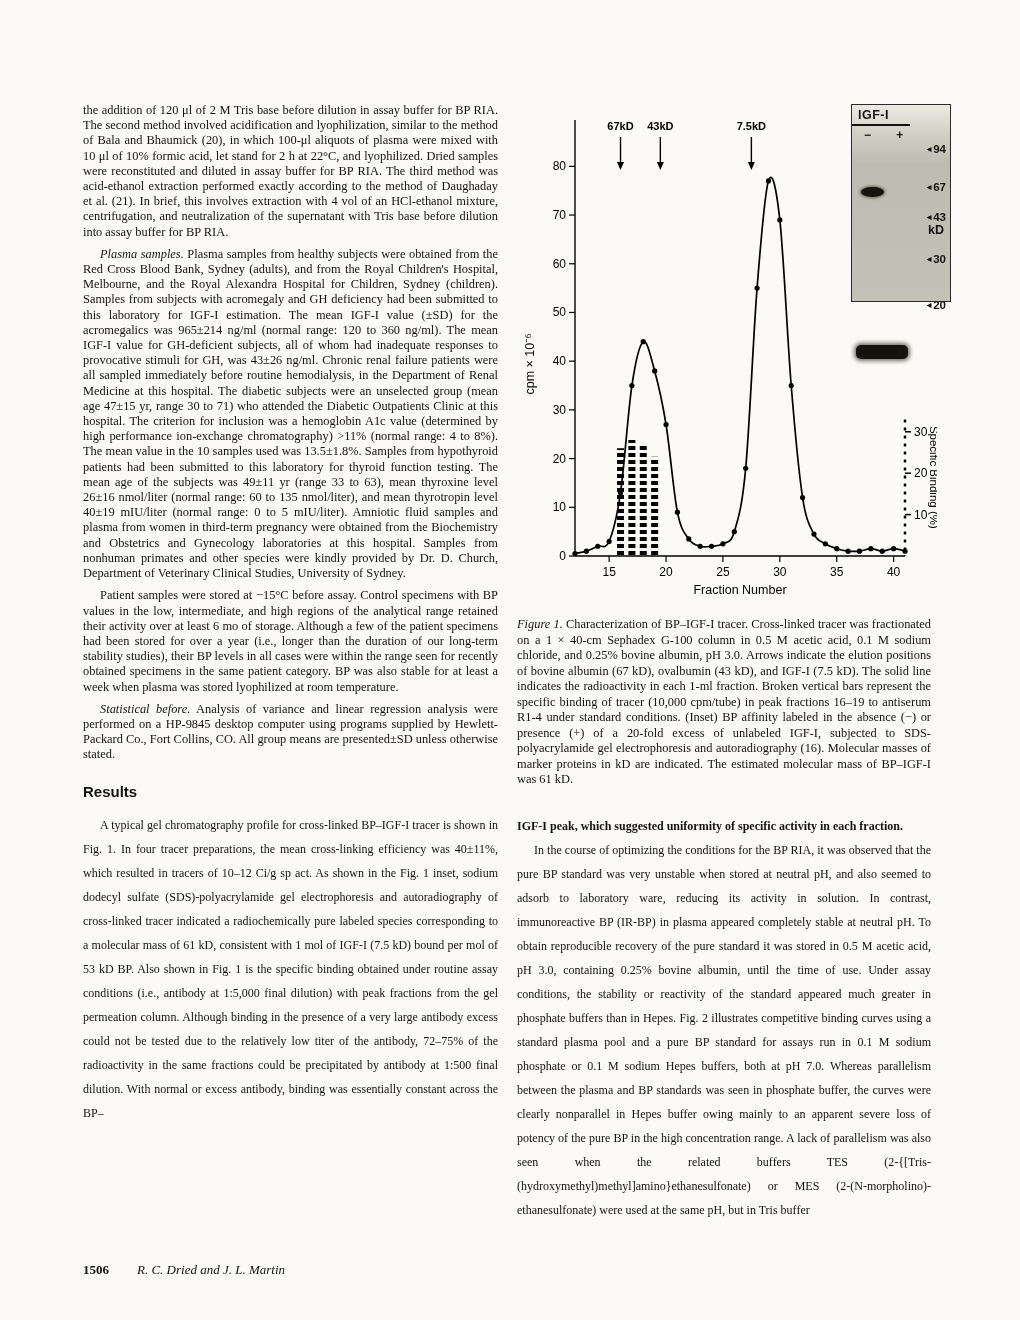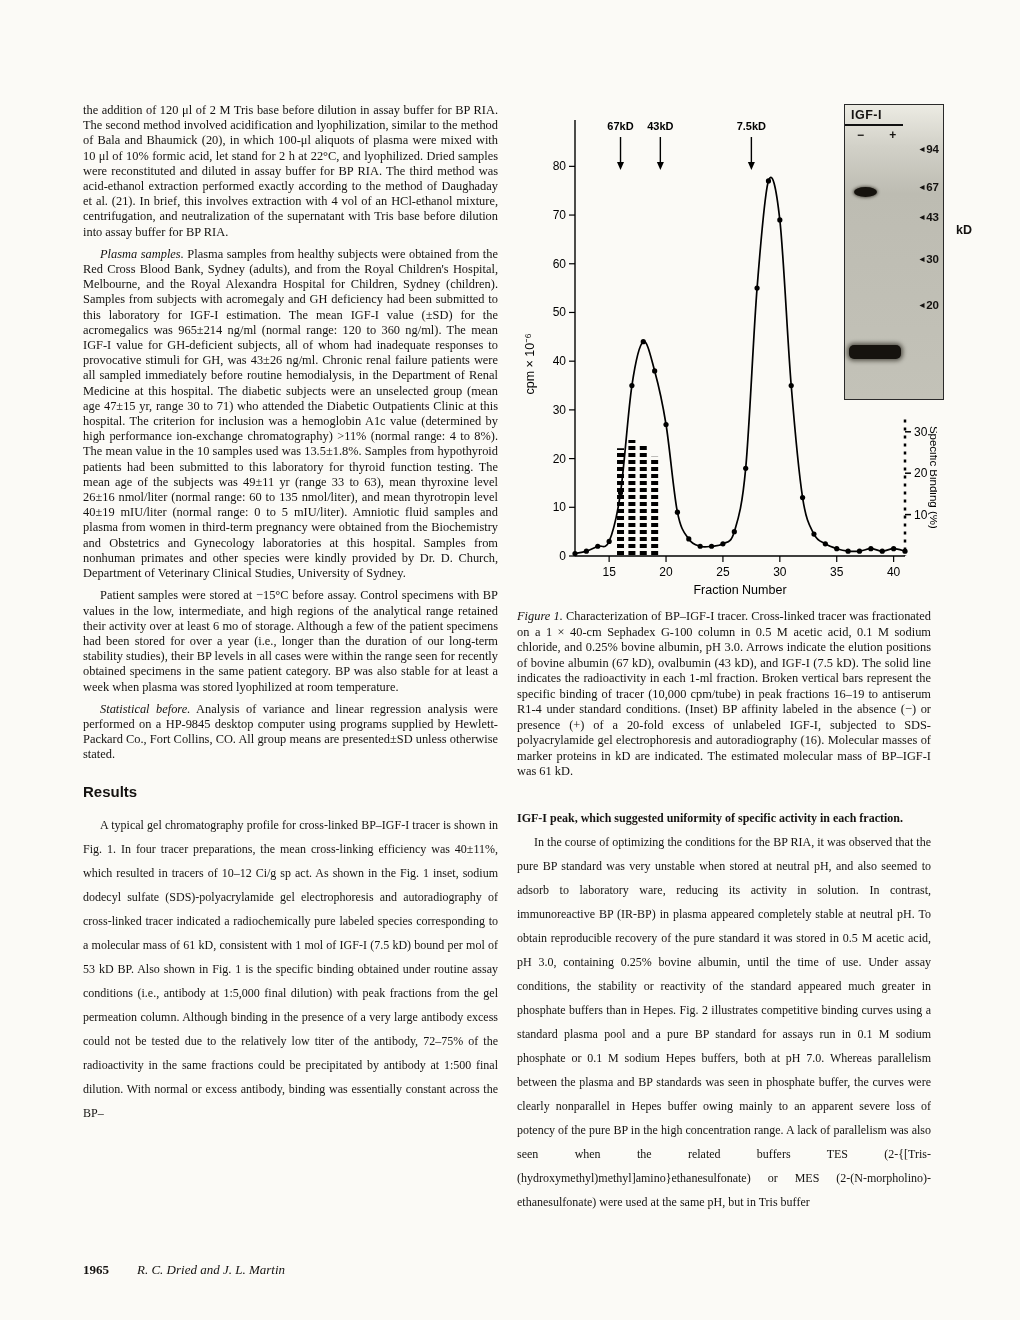--- a/index.html
+++ b/index.html
@@ -25,21 +25,21 @@
     margin:20px 0 13px 0;
   }
 
   .figure { position:relative; width:420px; height:505px; }
   .figure svg { position:absolute; left:0; top:0; }
   .figure svg text { font-family:"Liberation Sans", sans-serif; fill:#000; }
 
   
   .inset { position:absolute; left:318px; top:0; width:100px; height:270px; }
   .inset-gel {
-    position:absolute; left:9px; top:0; width:100px; height:296px;
+    position:absolute; left:16px; top:0; width:100px; height:198px;
     border:1px solid #2a2a2a;
     background:linear-gradient(#ecebe3 0%, #d2d1c8 14%, #bdbcb2 30%, #c3c2b8 100%);
   }
   .inset-title {
     font-family:"Liberation Sans", sans-serif;
     font-weight:bold; font-size:12.5px; letter-spacing:0.5px;
     padding:3px 0 2px 6px; width:58px;
     border-bottom:2px solid #111;
   }
   .inset-lanes {
@@ -52,24 +52,24 @@
   .band-low{ left:4px;  top:240px; width:52px; height:14px; border-radius:5px;  box-shadow:0 0 4px 2px rgba(20,16,8,.6); }
   .marker {
     position:absolute; right:4px;
     font-family:"Liberation Sans", sans-serif;
     font-size:11.5px; font-weight:bold; white-space:nowrap;
   }
   .marker .arr { font-size:8.5px; vertical-align:1px; }
   .kd-label {
     position:absolute; left:76px; top:118px;
     font-family:"Liberation Sans", sans-serif;
-    font-size:12.5px; font-weight:bold;margin-left:35px;
-  }
-
-  .caption { font-size:12.4px; line-height:15.5px; text-align:justify; }
+    font-size:12.5px; font-weight:bold;
+  }
+
+  .caption { margin-top:8px; font-size:12.4px; line-height:15.5px; text-align:justify; }
   .caption .lead { font-style:italic; }
   .after-figure { margin-top:26px;font-weight:bold; }
 
   .footer { position:absolute; left:83px; top:1262px; font-size:13px; }
   .footer .pagenum { font-weight:bold; margin-right:28px; }
   .footer .authors { font-style:italic; }
 </style>
 </head>
 <body>
 
@@ -206,14 +206,14 @@
   </div>
 
   <p class="caption"><span class="lead">Figure 1.</span> <span>Characterization of BP–IGF-I tracer. Cross-linked tracer was fractionated on a 1 × 40-cm Sephadex G-100 column in 0.5 M acetic acid, 0.1 M sodium chloride, and 0.25% bovine albumin, pH 3.0. Arrows indicate the elution positions of bovine albumin (67 kD), ovalbumin (43 kD), and IGF-I (7.5 kD). The solid line indicates the radioactivity in each 1-ml fraction. Broken vertical bars represent the specific binding of tracer (10,000 cpm/tube) in peak fractions 16–19 to antiserum R1-4 under standard conditions. (Inset) BP affinity labeled in the absence (−) or presence (+) of a 20-fold excess of unlabeled IGF-I, subjected to SDS-polyacrylamide gel electrophoresis and autoradiography (16). Molecular masses of marker proteins in kD are indicated. The estimated molecular mass of BP–IGF-I was 61 kD.</span></p>
 
   <p class="body after-figure">IGF-I peak, which suggested uniformity of specific activity in each fraction.</p>
 
   <p class="body indent">In the course of optimizing the conditions for the BP RIA, it was observed that the pure BP standard was very unstable when stored at neutral pH, and also seemed to adsorb to laboratory ware, reducing its activity in solution. In contrast, immunoreactive BP (IR-BP) in plasma appeared completely stable at neutral pH. To obtain reproducible recovery of the pure standard it was stored in 0.5 M acetic acid, pH 3.0, containing 0.25% bovine albumin, until the time of use. Under assay conditions, the stability or reactivity of the standard appeared much greater in phosphate buffers than in Hepes. Fig. 2 illustrates competitive binding curves using a standard plasma pool and a pure BP standard for assays run in 0.1 M sodium phosphate or 0.1 M sodium Hepes buffers, both at pH 7.0. Whereas parallelism between the plasma and BP standards was seen in phosphate buffer, the curves were clearly nonparallel in Hepes buffer owing mainly to an apparent severe loss of potency of the pure BP in the high concentration range. A lack of parallelism was also seen when the related buffers TES (2-{[Tris-(hydroxymethyl)methyl]amino}ethanesulfonate) or MES (2-(N-morpholino)-ethanesulfonate) were used at the same pH, but in Tris buffer</p>
 </div>
 
 <div class="footer">
-  <span class="pagenum">1965</span><span class="authors">R. C. Dried and J. L. Martin</span>
+  <span class="pagenum">1506</span><span class="authors">R. C. Dried and J. L. Martin</span>
 </div>
 
 </body></html>

